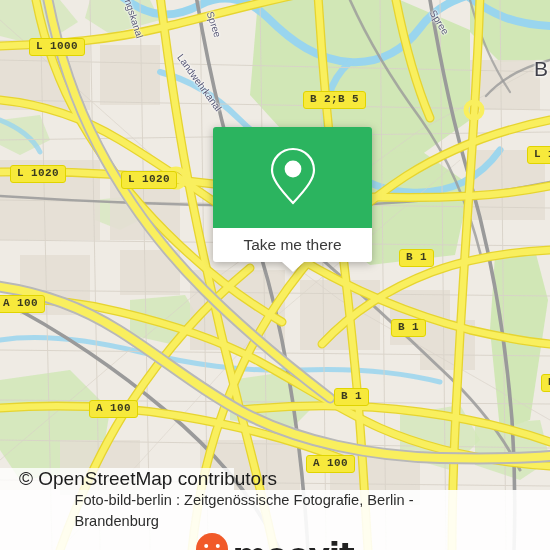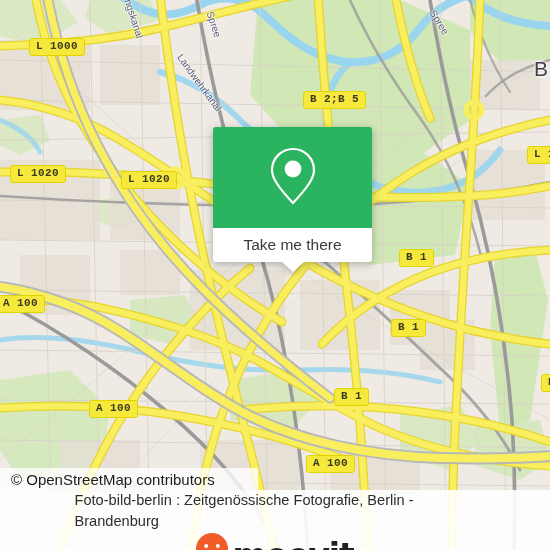--- a/index.html
+++ b/index.html
@@ -96,28 +96,28 @@
     width: 0; height: 0;
     border-left: 11px solid transparent;
     border-right: 11px solid transparent;
     border-top: 10px solid #ffffff;
   }
 
   
   #osm-attribution {
     position: absolute;
     left: 0; top: 468px;
-    width: 258px;
+    width: 234px;
     height: 22px;
     background: rgba(255,255,255,0.78);
     display: flex;
     align-items: center;
-    padding-left: 11px;
+    padding-left: 19px;
     color: #1c1c1c;
-    font-size: 15px;
+    font-size: 19px;
     font-family: "Liberation Sans", sans-serif;
     white-space: nowrap;
   }
 
   
   #footer {
     position: absolute;
     left: 0; top: 490px;
     width: 550px; height: 60px;
     background: rgba(255,255,255,0.90);

